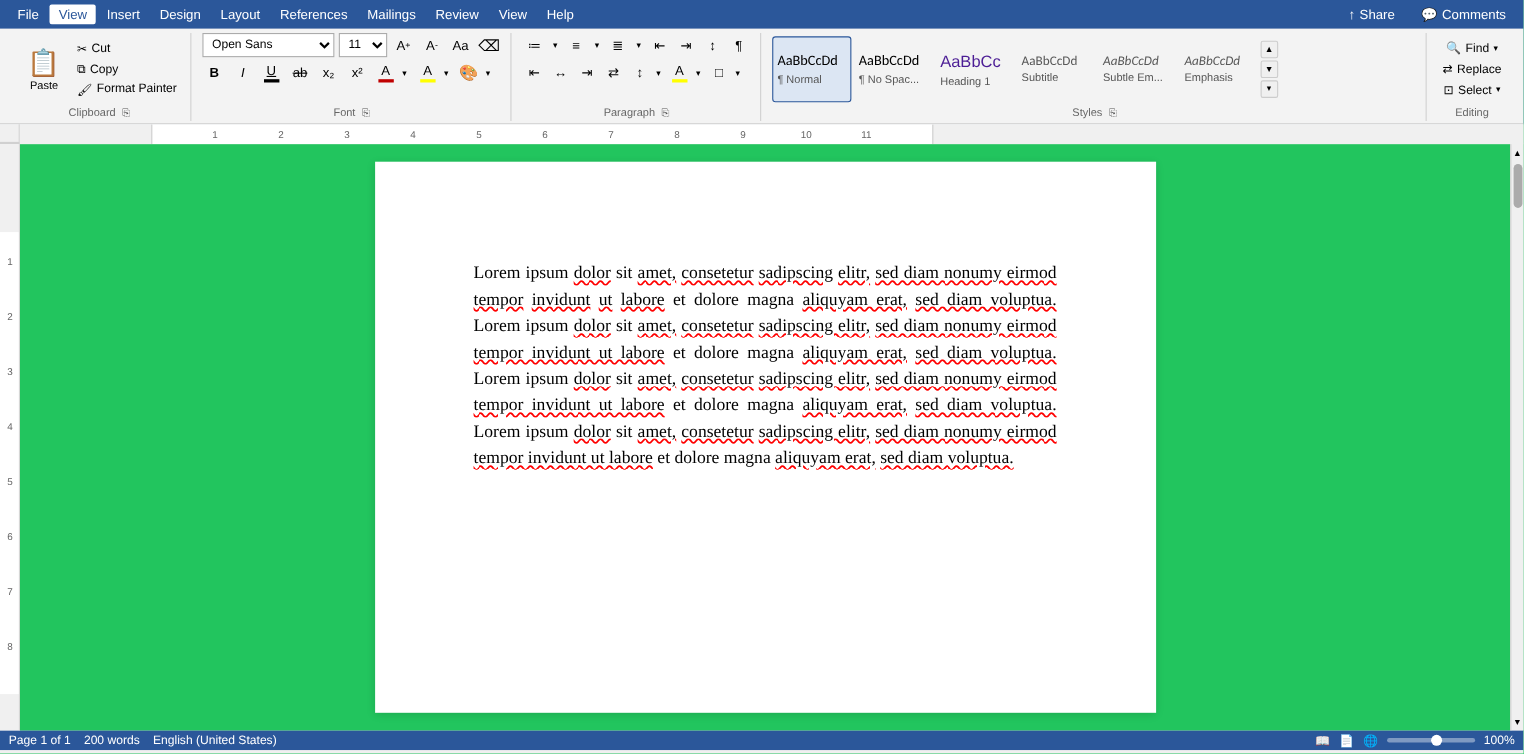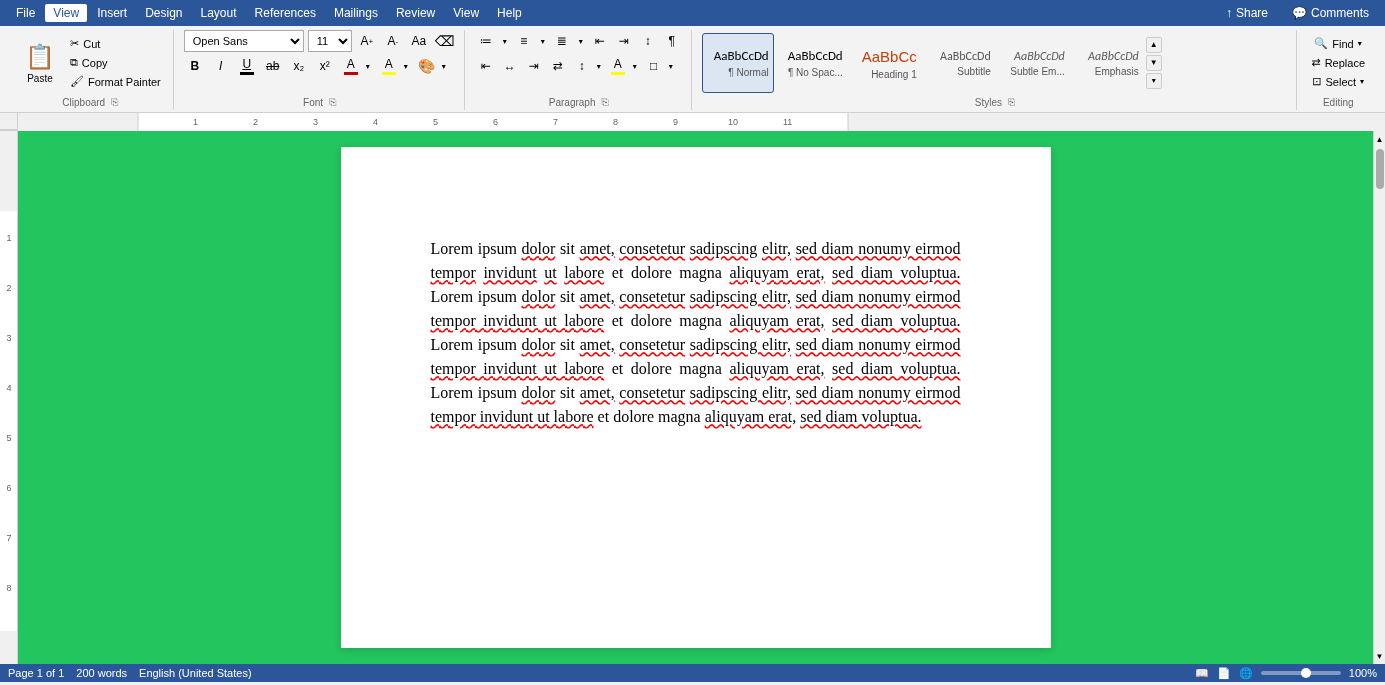--- a/index.html
+++ b/index.html
@@ -166,21 +166,21 @@
 
     
     .styles-gallery {
       display: flex;
       align-items: center;
       gap: 2px;
     }
     .style-item {
       display: flex;
       flex-direction: column;
-      align-items: flex-end;
+      align-items: flex-start;
       justify-content: center;
       width: 72px;
       height: 60px;
       padding: 4px;
       cursor: pointer;
       border-radius: 3px;
       border: 1px solid transparent;
       font-size: 10px;
     }
     .style-item.active { border: 1px solid #2b579a; background: #dce6f3; }
@@ -562,21 +562,21 @@
               <div class="style-preview" style="font-family:'Calibri',sans-serif;color:#000;font-size:13px;">AaBbCcDd</div>
               <div class="style-label">¶ Normal</div>
             </div>
 
             <div class="style-item">
               <div class="style-preview" style="font-family:'Calibri',sans-serif;color:#000;font-size:13px;">AaBbCcDd</div>
               <div class="style-label">¶ No Spac...</div>
             </div>
 
             <div class="style-item">
-              <div class="style-preview" style="font-family:'Calibri Light',sans-serif;color:#c2410c;font-size:15px;">AaBbCc</div>
+              <div class="style-preview" style="font-family:'Calibri Light',sans-serif;color:#4c1d95;font-size:15px;">AaBbCc</div>
               <div class="style-label">Heading 1</div>
             </div>
 
 
 
             <div class="style-item">
               <div class="style-preview" style="font-family:'Calibri',sans-serif;color:#595959;font-size:12px;">AaBbCcDd</div>
               <div class="style-label">Subtitle</div>
             </div>
 

